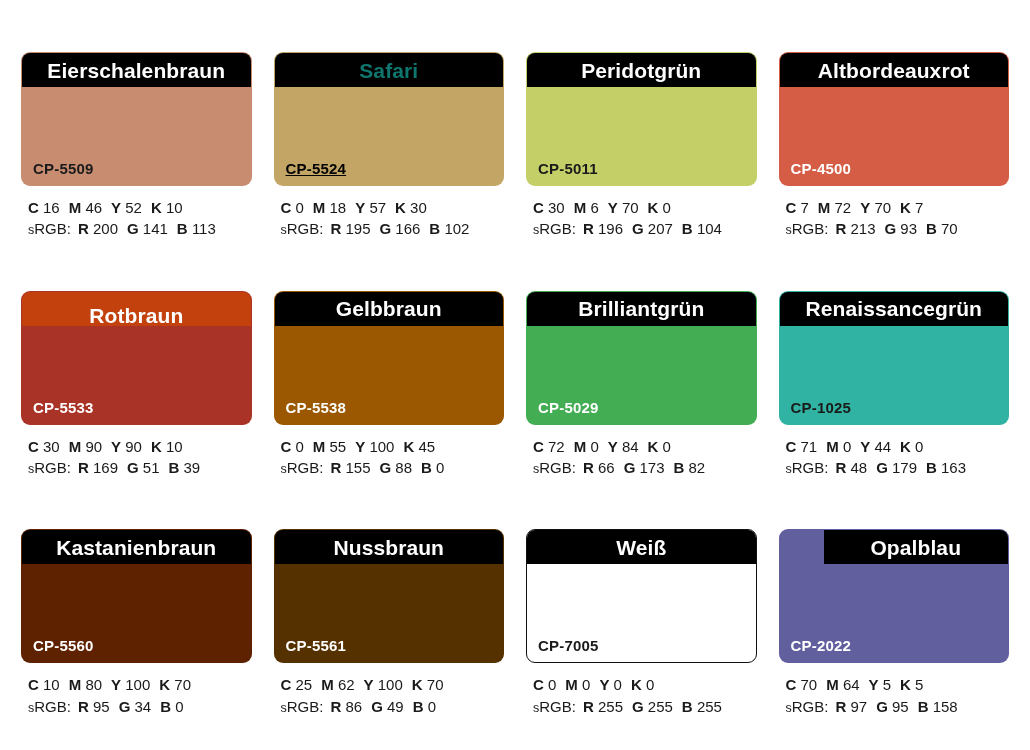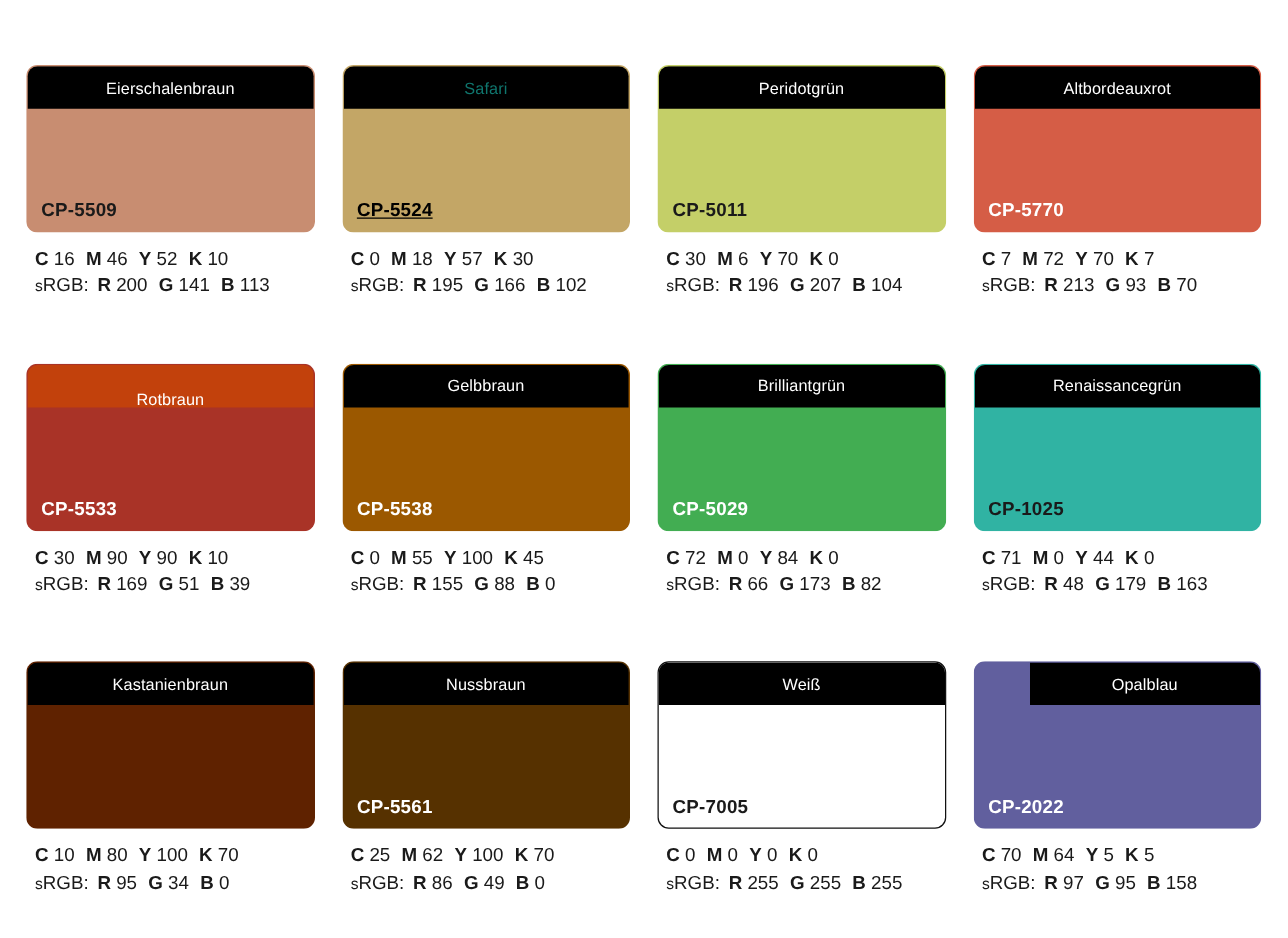--- a/index.html
+++ b/index.html
@@ -46,22 +46,22 @@
     background: #000000;
     height: 34px;
     flex: 0 0 34px;
     display: flex;
     align-items: center;
     justify-content: center;
     padding: 0 6px;
   }
   .chip-title {
     color: #ffffff;
-    font-size: 13px;
-    font-weight: normal;
+    font-size: 21px;
+    font-weight: bold;
     letter-spacing: 0.1px;
     white-space: nowrap;
     line-height: 1;
   }
 
   .chip-body {
     flex: 1 1 auto;
     position: relative;
   }
   .chip-code {
@@ -144,21 +144,21 @@
         <div class="spec-line"><span class="pair"><span class="lbl">C</span> <span class="val">30</span></span><span class="pair"><span class="lbl">M</span> <span class="val">6</span></span><span class="pair"><span class="lbl">Y</span> <span class="val">70</span></span><span class="pair"><span class="lbl">K</span> <span class="val">0</span></span></div>
         <div class="spec-line"><span class="prefix"><span class="small-s">s</span>RGB:</span><span class="pair"><span class="lbl">R</span> <span class="val">196</span></span><span class="pair"><span class="lbl">G</span> <span class="val">207</span></span><span class="pair"><span class="lbl">B</span> <span class="val">104</span></span></div>
       </div>
     </div>
     <div class="swatch-card">
       <div class="chip" style="background: rgb(213, 93, 70);">
         <div class="chip-header" style="background: #000000;">
           <div class="chip-title" style="color: rgb(255, 255, 255);">Altbordeauxrot</div>
         </div>
         <div class="chip-body">
-          <div class="chip-code" style="color: rgb(255, 255, 255);">CP-5770</div>
+          <div class="chip-code" style="color: rgb(255, 255, 255);">CP-4500</div>
         </div>
       </div>
       <div class="spec">
         <div class="spec-line"><span class="pair"><span class="lbl">C</span> <span class="val">7</span></span><span class="pair"><span class="lbl">M</span> <span class="val">72</span></span><span class="pair"><span class="lbl">Y</span> <span class="val">70</span></span><span class="pair"><span class="lbl">K</span> <span class="val">7</span></span></div>
         <div class="spec-line"><span class="prefix"><span class="small-s">s</span>RGB:</span><span class="pair"><span class="lbl">R</span> <span class="val">213</span></span><span class="pair"><span class="lbl">G</span> <span class="val">93</span></span><span class="pair"><span class="lbl">B</span> <span class="val">70</span></span></div>
       </div>
     </div>
     <div class="swatch-card">
       <div class="chip" style="background: rgb(169, 51, 39);">
         <div class="chip-header" style="background: #c2410c; align-items: flex-end;">
@@ -213,20 +213,23 @@
       <div class="spec">
         <div class="spec-line"><span class="pair"><span class="lbl">C</span> <span class="val">71</span></span><span class="pair"><span class="lbl">M</span> <span class="val">0</span></span><span class="pair"><span class="lbl">Y</span> <span class="val">44</span></span><span class="pair"><span class="lbl">K</span> <span class="val">0</span></span></div>
         <div class="spec-line"><span class="prefix"><span class="small-s">s</span>RGB:</span><span class="pair"><span class="lbl">R</span> <span class="val">48</span></span><span class="pair"><span class="lbl">G</span> <span class="val">179</span></span><span class="pair"><span class="lbl">B</span> <span class="val">163</span></span></div>
       </div>
     </div>
     <div class="swatch-card">
       <div class="chip" style="background: rgb(95, 34, 0);">
         <div class="chip-header" style="background: rgb(0, 0, 0);">
           <div class="chip-title" style="color: rgb(255, 255, 255);">Kastanienbraun</div>
         </div>
+        <div class="chip-body">
+          <div class="chip-code" style="color: rgb(255, 255, 255);">CP-5560</div>
+        </div>
       </div>
       <div class="spec">
         <div class="spec-line"><span class="pair"><span class="lbl">C</span> <span class="val">10</span></span><span class="pair"><span class="lbl">M</span> <span class="val">80</span></span><span class="pair"><span class="lbl">Y</span> <span class="val">100</span></span><span class="pair"><span class="lbl">K</span> <span class="val">70</span></span></div>
         <div class="spec-line"><span class="prefix"><span class="small-s">s</span>RGB:</span><span class="pair"><span class="lbl">R</span> <span class="val">95</span></span><span class="pair"><span class="lbl">G</span> <span class="val">34</span></span><span class="pair"><span class="lbl">B</span> <span class="val">0</span></span></div>
       </div>
     </div>
     <div class="swatch-card">
       <div class="chip" style="background: rgb(86, 49, 0);">
         <div class="chip-header" style="background: rgb(0, 0, 0);">
           <div class="chip-title" style="color: rgb(255, 255, 255);">Nussbraun</div>

